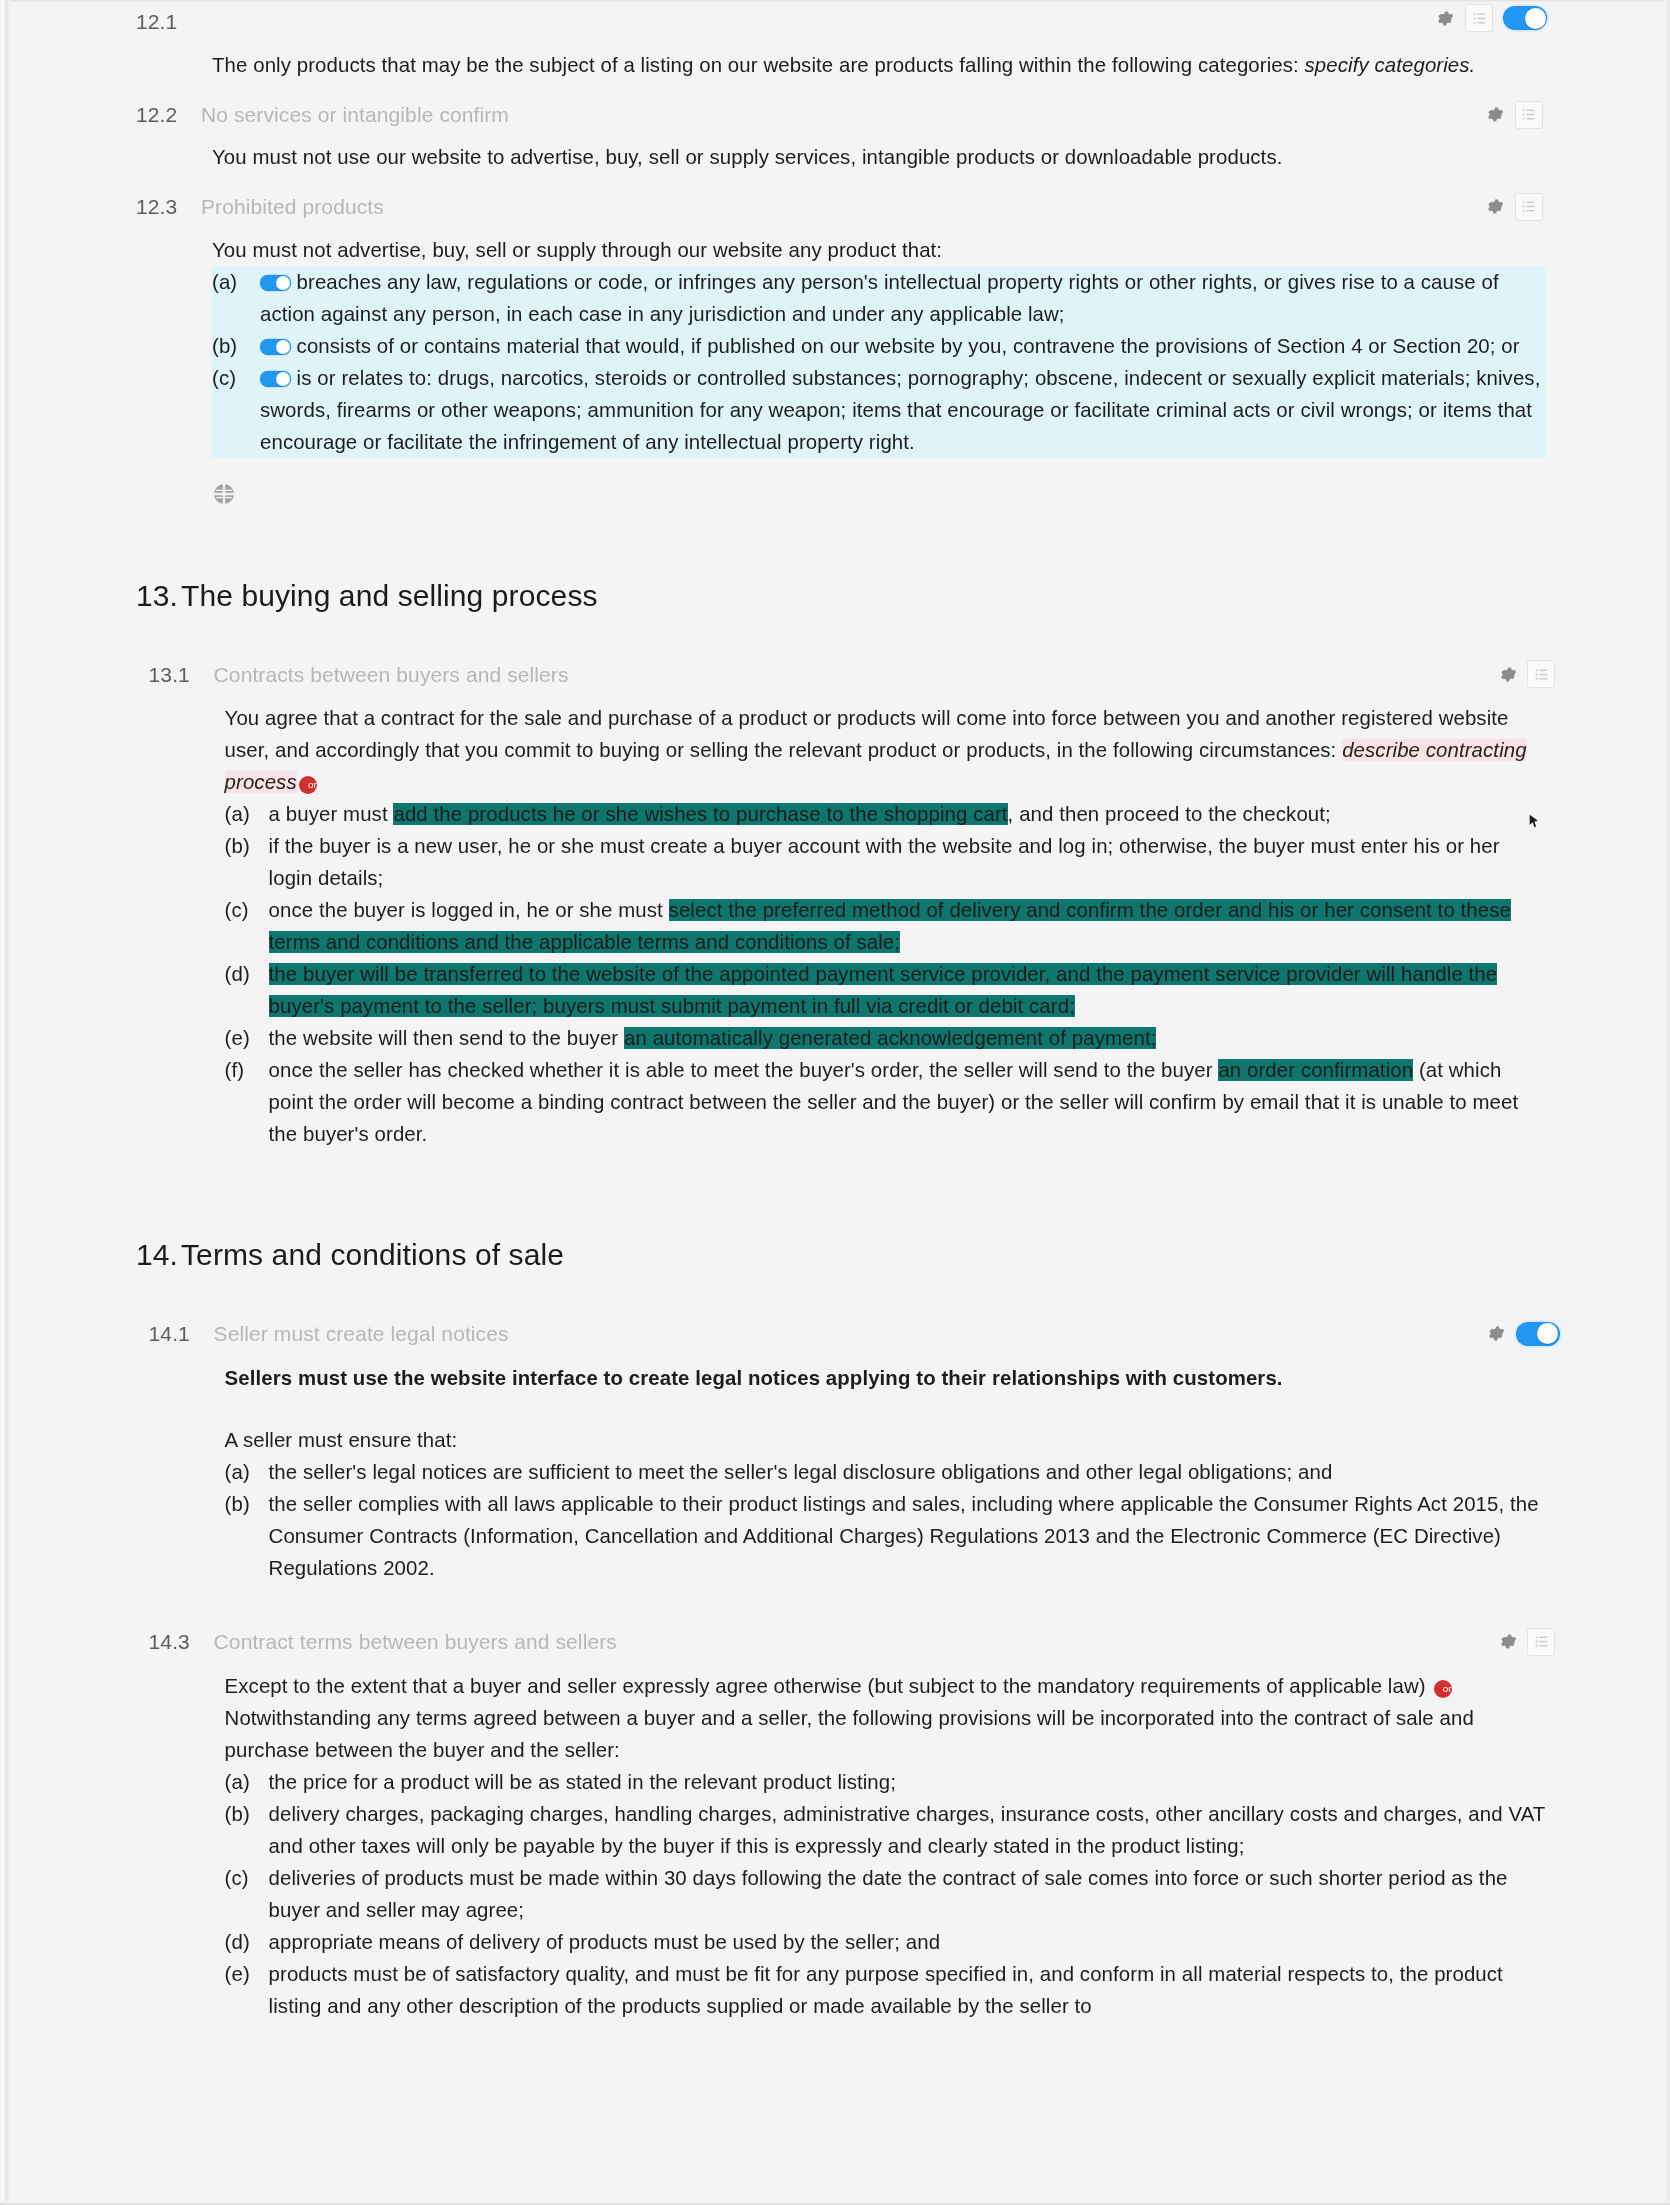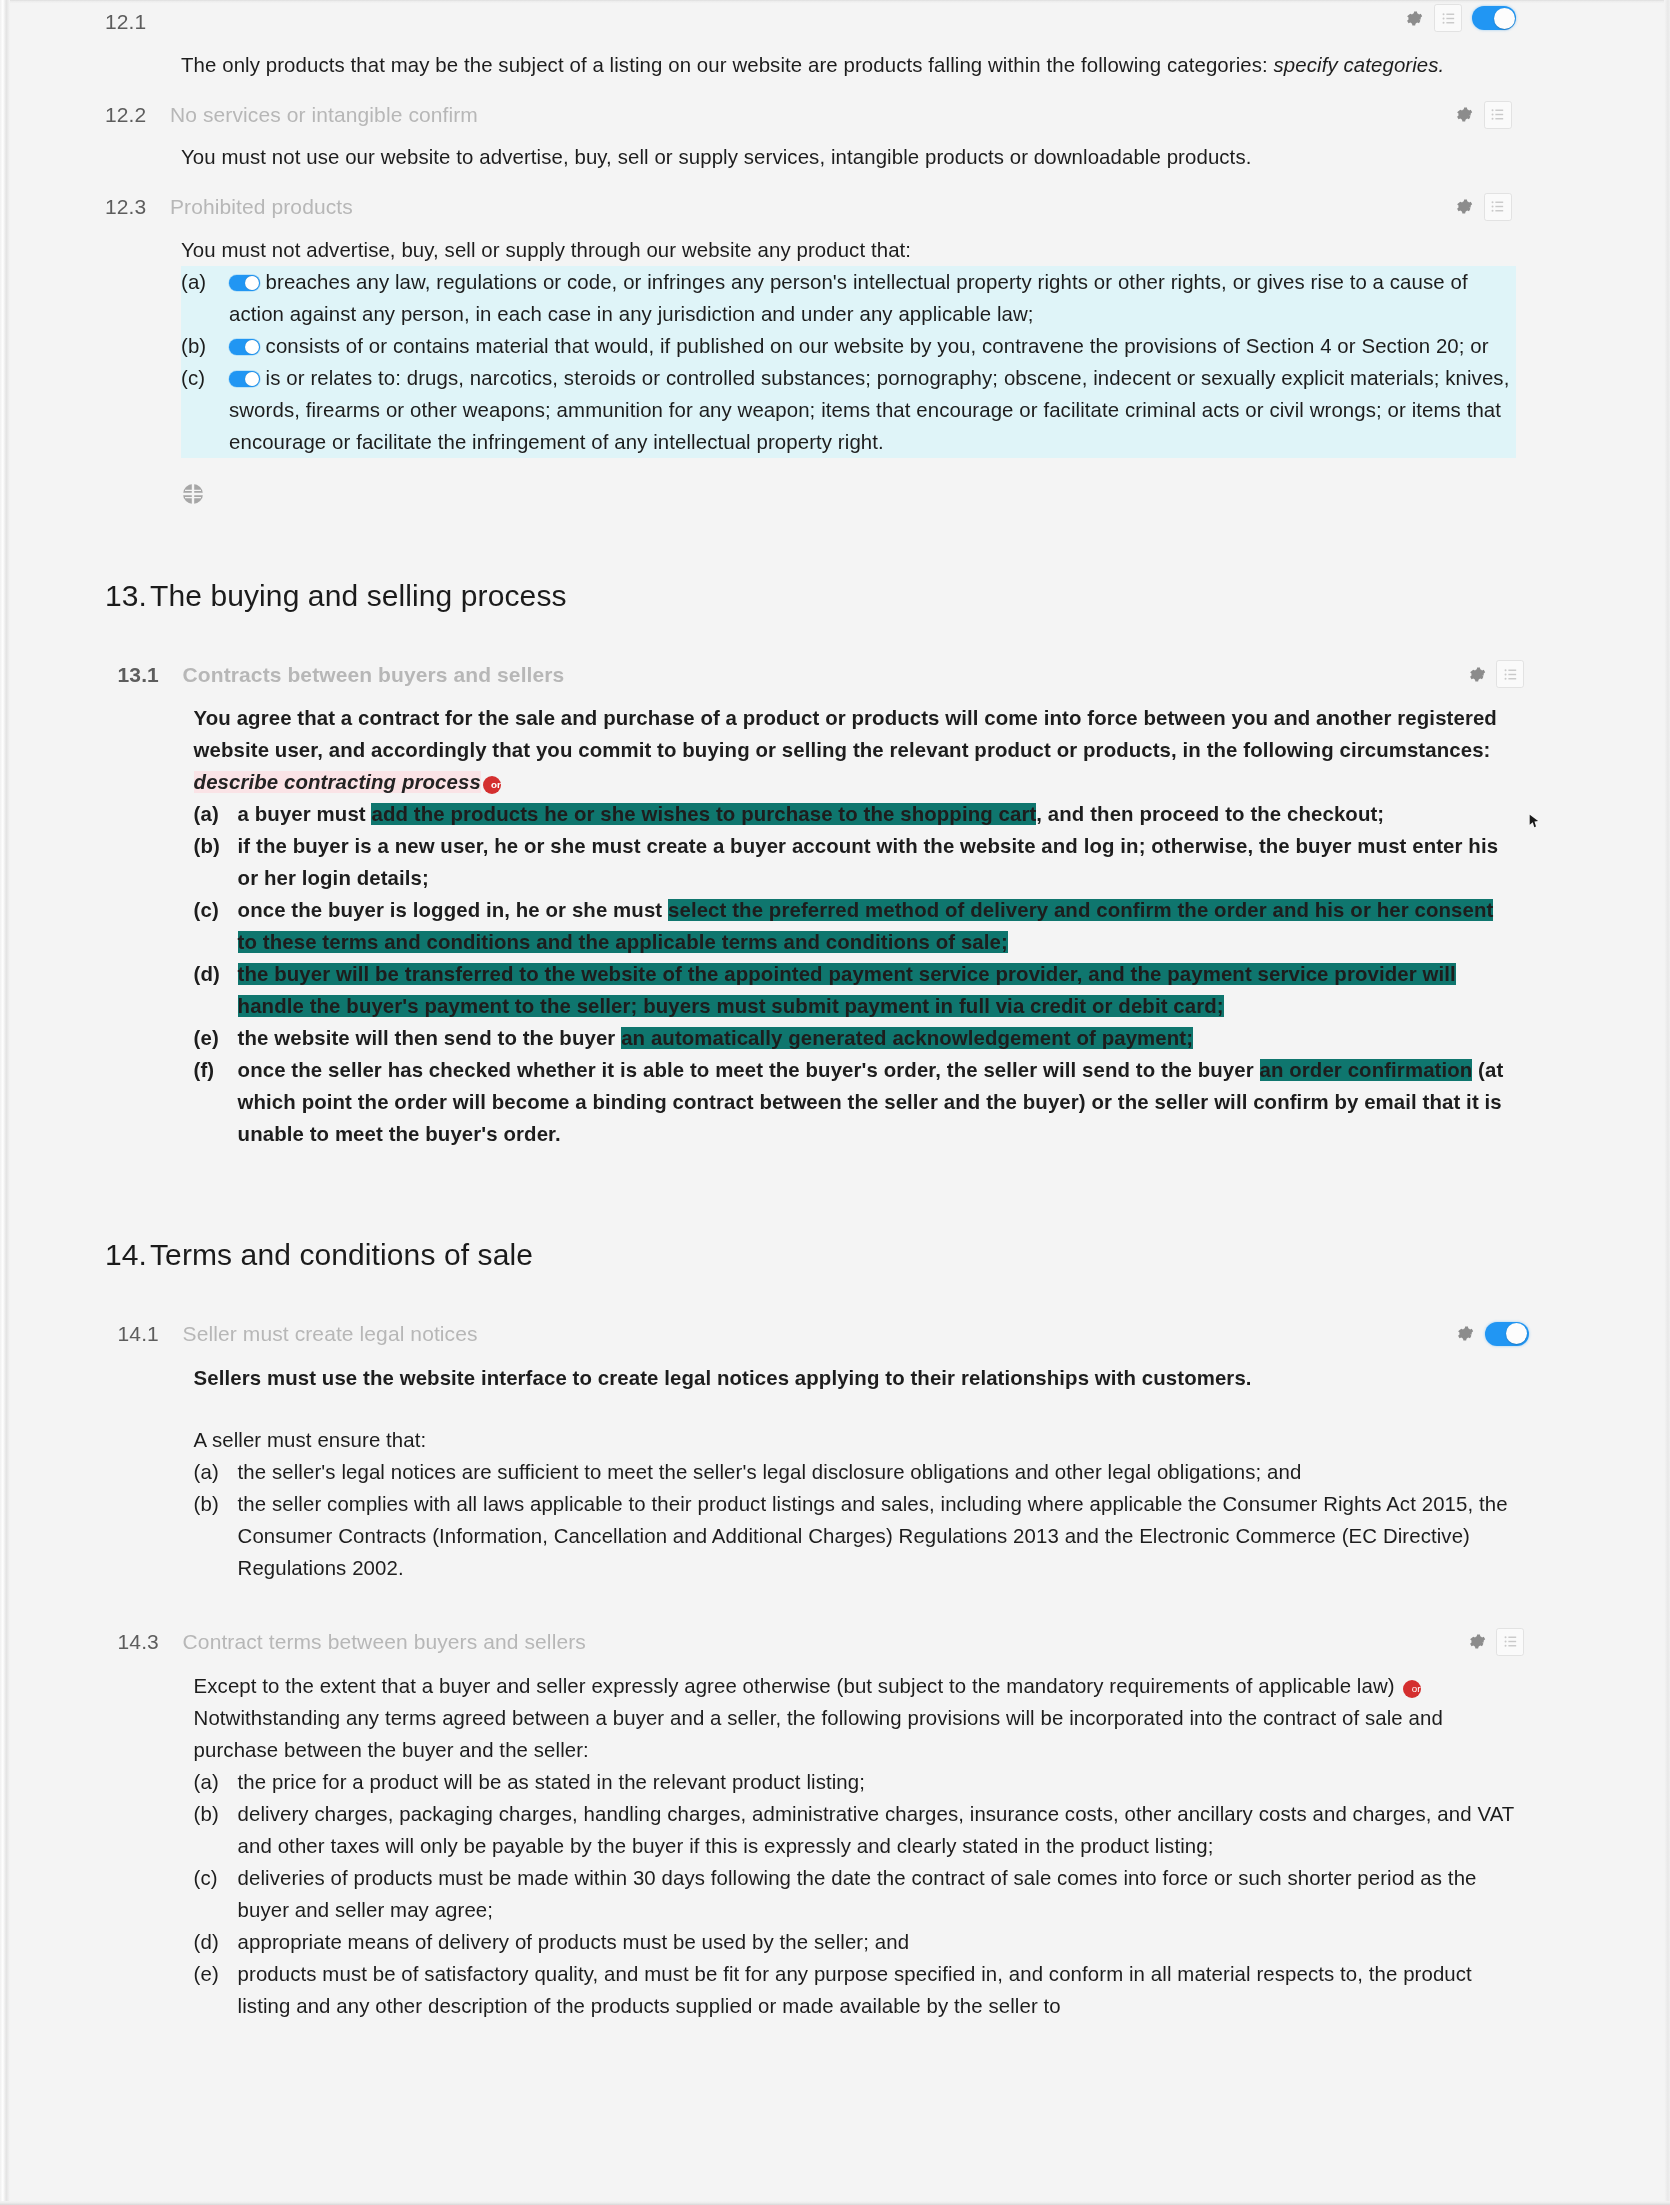--- a/index.html
+++ b/index.html
@@ -43,21 +43,21 @@
   }
   #edge-bottom {
     position: absolute;
     left: 0; right: 0; bottom: 0;
     height: 4.2px;
     background: linear-gradient(to top,#d8d8d8 0,#ececec 2.1px,#f4f4f4 4.2px);
   }
 
   #doc {
     position: absolute;
-    left: 105px;
+    left: 136px;
     top: 0;
     width: 1411px;
     color: #1b1b1b;
   }
 
   
   .clause {
     position: relative;
     margin-bottom: 0;
   }
@@ -366,21 +366,21 @@
     </div>
 
     <div class="spacer-lg"></div>
 
     <h2 class="section-head" style="margin-left:0;">
       <span class="sec-num">13.</span><span>The buying and selling process</span>
     </h2>
 
     <div class="spacer-md"></div>
 
-    <div class="clause" style="margin-left:12.6px;font-weight:bold;">
+    <div class="clause" style="margin-left:12.6px;">
       <div class="clause-head">
         <span class="clause-num">13.1</span>
         <span class="clause-title">Contracts between buyers and sellers</span>
         <div class="ctrls" style="right:-8.4px;">
           <span class="gear-icon">
             <svg viewBox="0 0 24 24">
                 <path fill="#8c8c8c" d="M12 8.4a3.6 3.6 0 1 0 0 7.2 3.6 3.6 0 0 0 0-7.2zm0 5.6a2 2 0 1 1 0-4 2 2 0 0 1 0 4z"></path>
                 <path fill="#8c8c8c" d="M20.3 13.2l-.1-1.2.1-1.2 1.6-1.3-1.6-2.8-2 .6a7.6 7.6 0 0 0-2-1.2L15.9 4h-3.2l-.4 2.1c-.7.3-1.4.7-2 1.2l-2-.6L4.7 9.5l1.6 1.3-.1 1.2.1 1.2-1.6 1.3 1.6 2.8 2-.6c.6.5 1.3.9 2 1.2l.4 2.1h3.2l.4-2.1c.7-.3 1.4-.7 2-1.2l2 .6 1.6-2.8-1.2-1.3z"></path>
               </svg>
           </span>

